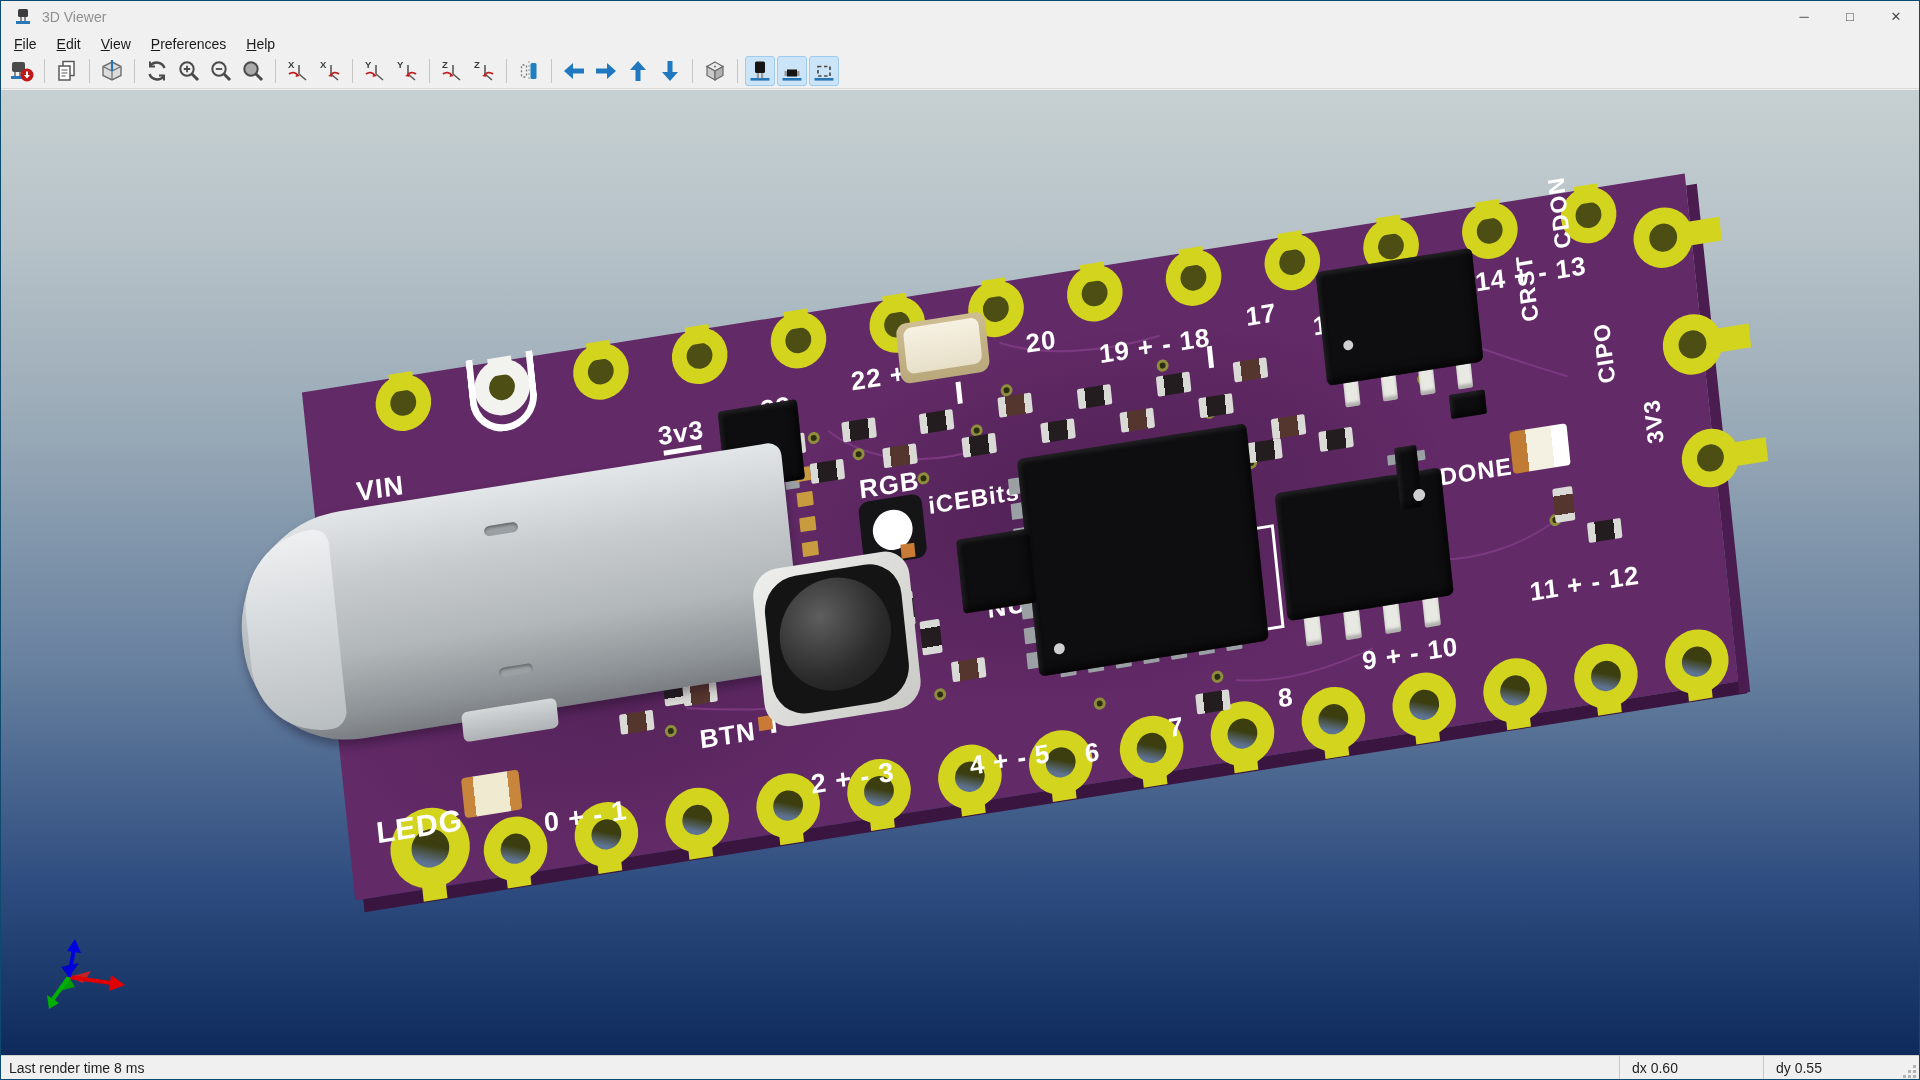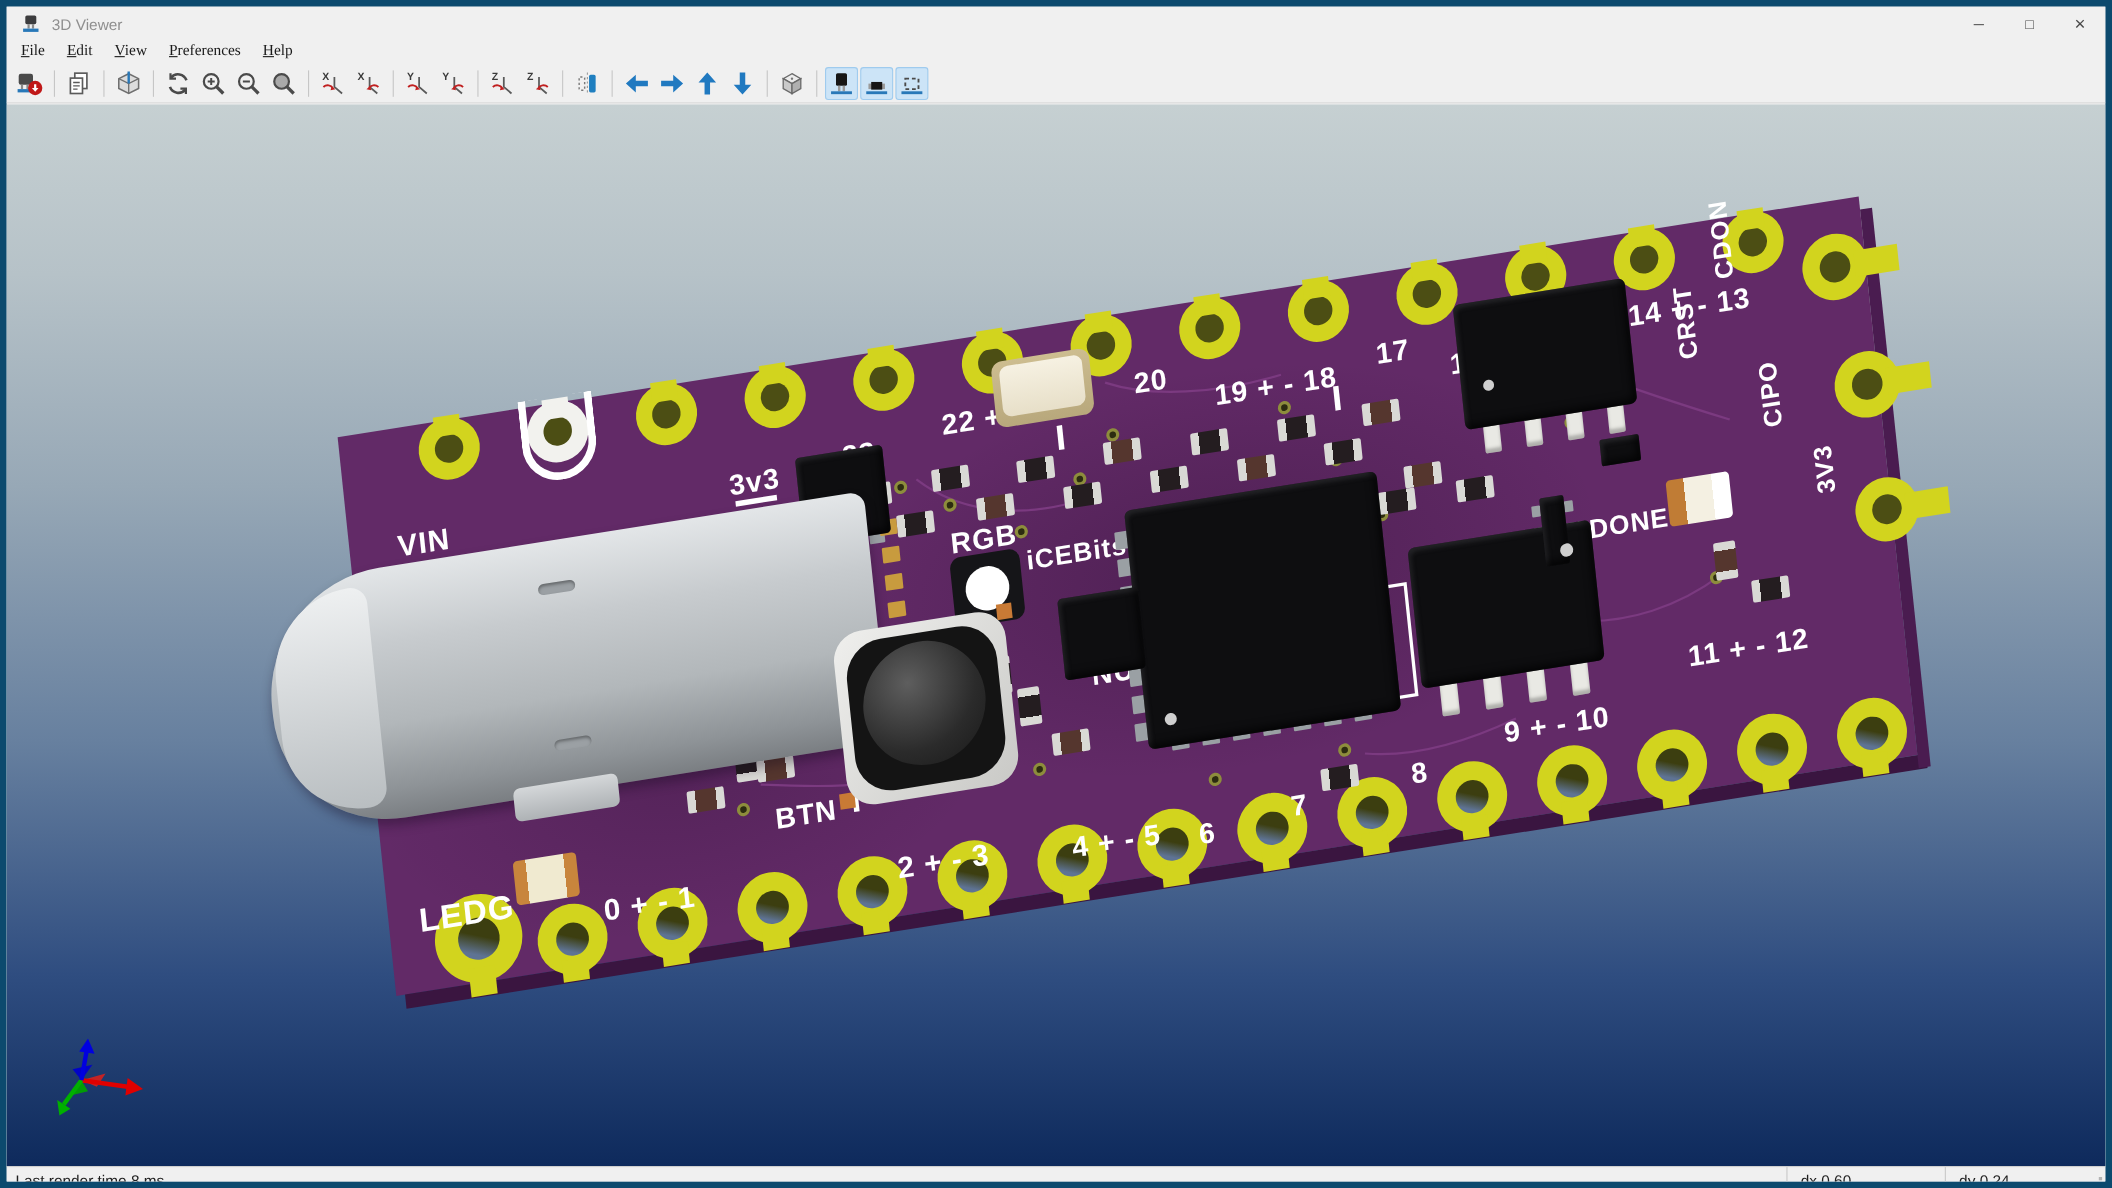--- a/index.html
+++ b/index.html
@@ -1,29 +1,29 @@
 <!DOCTYPE html>
 <html><head>
 <meta charset="utf-8">
 <style>
   html,body{margin:0;padding:0;background:#000;}
   *{box-sizing:border-box;}
   .window{position:relative;width:1920px;height:1080px;background:#f0f0f0;
-    font-family:"Liberation Sans",sans-serif;border:6px solid #0c4a6e;overflow:hidden;}
+    font-family:"Liberation Sans",sans-serif;border:1px solid #0c4a6e;overflow:hidden;}
   
   .titlebar{position:absolute;left:0;top:0;right:0;height:31px;background:#f0f0f0;
     display:flex;align-items:center;}
   .app-icon{width:18px;height:18px;margin-left:13px;flex:0 0 auto;}
   .title-text{margin-left:10px;font-size:14px;color:#8f8f8f;}
   .win-controls{position:absolute;right:0;top:0;height:31px;display:flex;}
   .win-btn{width:46px;height:31px;display:flex;align-items:center;justify-content:center;
     font-size:13px;color:#4a4a4a;}
   
   .menubar{position:absolute;left:0;top:31px;right:0;height:22px;background:#f0f0f0;
-    display:flex;align-items:flex-start;padding-left:3px;font-family:Liberation Serif, serif;}
+    display:flex;align-items:flex-end;padding-left:3px;}
   .menu-item{padding:2px 10px;font-size:14px;color:#1a1a1a;}
   .menu-item u{text-decoration:underline;}
   
   .toolbar{position:absolute;left:0;top:53px;right:0;height:35px;background:#f0f0f0;
     display:flex;align-items:center;padding-left:5px;border-bottom:1px solid #d9d9d9;}
   .tb-btn{width:30px;height:30px;margin:0 1px;border-radius:3px;display:flex;
     align-items:center;justify-content:center;border:1px solid transparent;}
   .tb-btn.active{background:#cce4f7;border-color:#9fcbee;}
   .tb-ico{width:24px;height:24px;display:block;}
   .tb-ico svg{width:24px;height:24px;display:block;}
@@ -677,18 +677,18 @@
       <line x1="28" y1="38" x2="12" y2="60" stroke="#00b000" stroke-width="4"></line>
       <polygon points="6,56 8,70 18,64" fill="#00b000"></polygon>
       <line x1="28" y1="38" x2="33" y2="10" stroke="#0000e0" stroke-width="4"></line>
       <polygon points="26,12 34,0 40,14" fill="#0000e0"></polygon>
     </svg>
   </div>
 
   <div class="statusbar">
     <span class="status-left">Last render time 8 ms</span>
     <span class="status-dx">dx 0.60</span>
-    <span class="status-dy">dy 0.24</span>
+    <span class="status-dy">dy 0.55</span>
     <span class="grip">
         <i></i>
       </span>
   </div>
 </div>
 
 </body></html>

